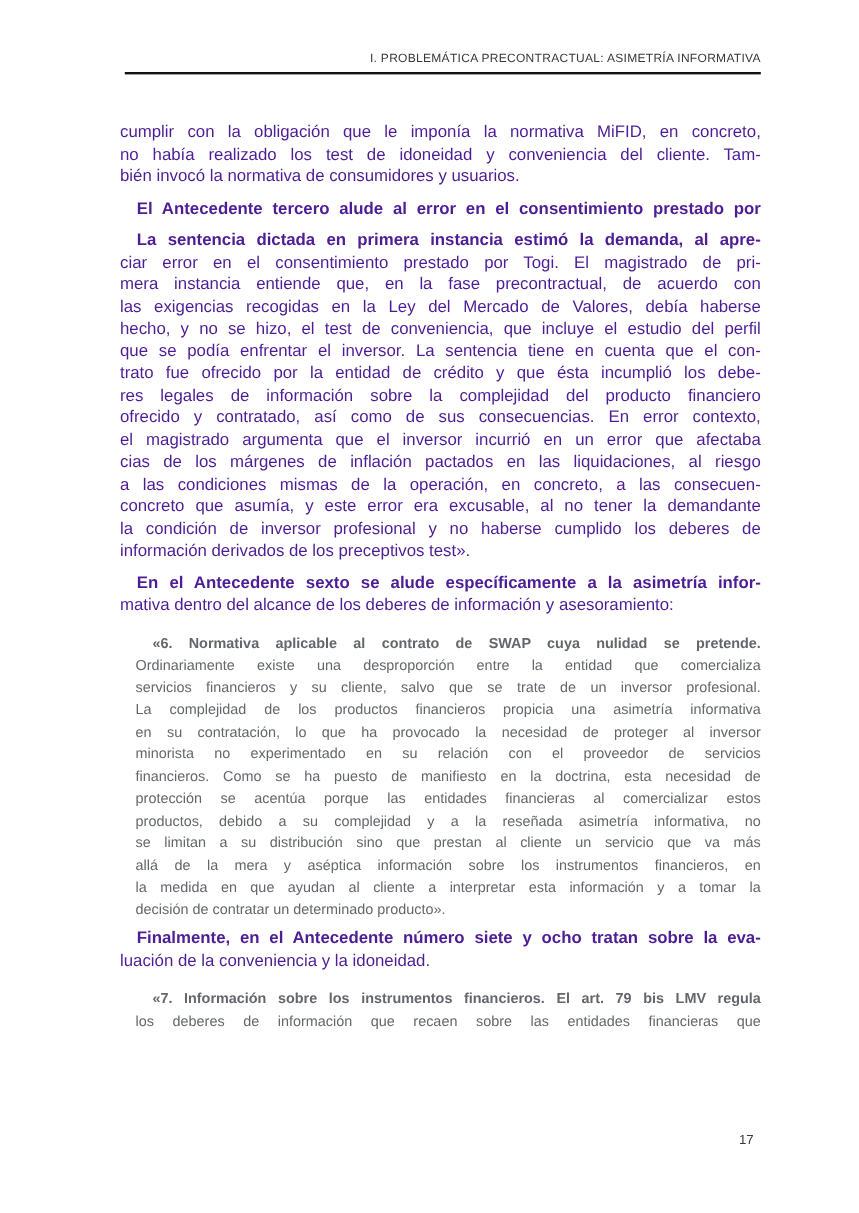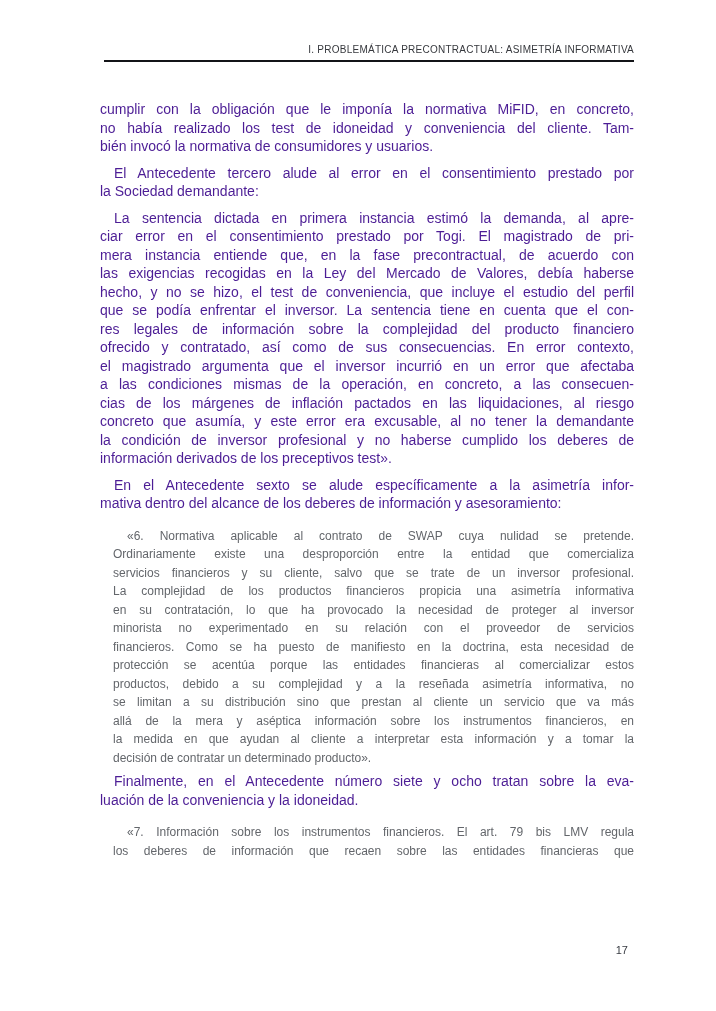--- a/index.html
+++ b/index.html
@@ -44,21 +44,21 @@
     font-size: 14px;
     line-height: 18.5px;
     color: #4c1d95;
   }
   .block.quote {
     margin-left: 13px;
     font-size: 12px;
     line-height: 18.5px;
     color: #63666b;
   }
-  .block.indent .line:first-child { text-indent: 14px; }
+  .block.indent .line:first-child { text-indent: 14px; font-weight: bold; }
   .line {
     text-align: justify;
     text-align-last: left;
   }
   .line.fill { text-align-last: justify; }
   
   .page-number {
     position: absolute;
     right: 88px;
     top: 944px;
@@ -74,34 +74,34 @@
   <div class="running-head">I. PROBLEMÁTICA PRECONTRACTUAL: ASIMETRÍA INFORMATIVA</div>
 
   <div class="text-body">
       <div class="block body">
         <div class="line fill">cumplir con la obligación que le imponía la normativa MiFID, en concreto,</div>
         <div class="line fill">no había realizado los test de idoneidad y conveniencia del cliente. Tam-</div>
         <div class="line">bién invocó la normativa de consumidores y usuarios.</div>
       </div>
       <div class="block body indent">
         <div class="line fill">El Antecedente tercero alude al error en el consentimiento prestado por</div>
-        <div class="line">la Sociedad demandante:</div>
       </div>
       <div class="block body indent">
         <div class="line fill">La sentencia dictada en primera instancia estimó la demanda, al apre-</div>
         <div class="line fill">ciar error en el consentimiento prestado por Togi. El magistrado de pri-</div>
         <div class="line fill">mera instancia entiende que, en la fase precontractual, de acuerdo con</div>
         <div class="line fill">las exigencias recogidas en la Ley del Mercado de Valores, debía haberse</div>
         <div class="line fill">hecho, y no se hizo, el test de conveniencia, que incluye el estudio del perfil</div>
         <div class="line fill">que se podía enfrentar el inversor. La sentencia tiene en cuenta que el con-</div>
+        <div class="line fill">trato fue ofrecido por la entidad de crédito y que ésta incumplió los debe-</div>
         <div class="line fill">res legales de información sobre la complejidad del producto financiero</div>
         <div class="line fill">ofrecido y contratado, así como de sus consecuencias. En error contexto,</div>
         <div class="line fill">el magistrado argumenta que el inversor incurrió en un error que afectaba</div>
+        <div class="line fill">cias de los márgenes de inflación pactados en las liquidaciones, al riesgo</div>
         <div class="line fill">a las condiciones mismas de la operación, en concreto, a las consecuen-</div>
-        <div class="line fill">cias de los márgenes de inflación pactados en las liquidaciones, al riesgo</div>
         <div class="line fill">concreto que asumía, y este error era excusable, al no tener la demandante</div>
         <div class="line fill">la condición de inversor profesional y no haberse cumplido los deberes de</div>
         <div class="line">información derivados de los preceptivos test».</div>
       </div>
       <div class="block body indent">
         <div class="line fill">En el Antecedente sexto se alude específicamente a la asimetría infor-</div>
         <div class="line">mativa dentro del alcance de los deberes de información y asesoramiento:</div>
       </div>
       <div class="block quote indent">
         <div class="line fill">«6. Normativa aplicable al contrato de SWAP cuya nulidad se pretende.</div>

